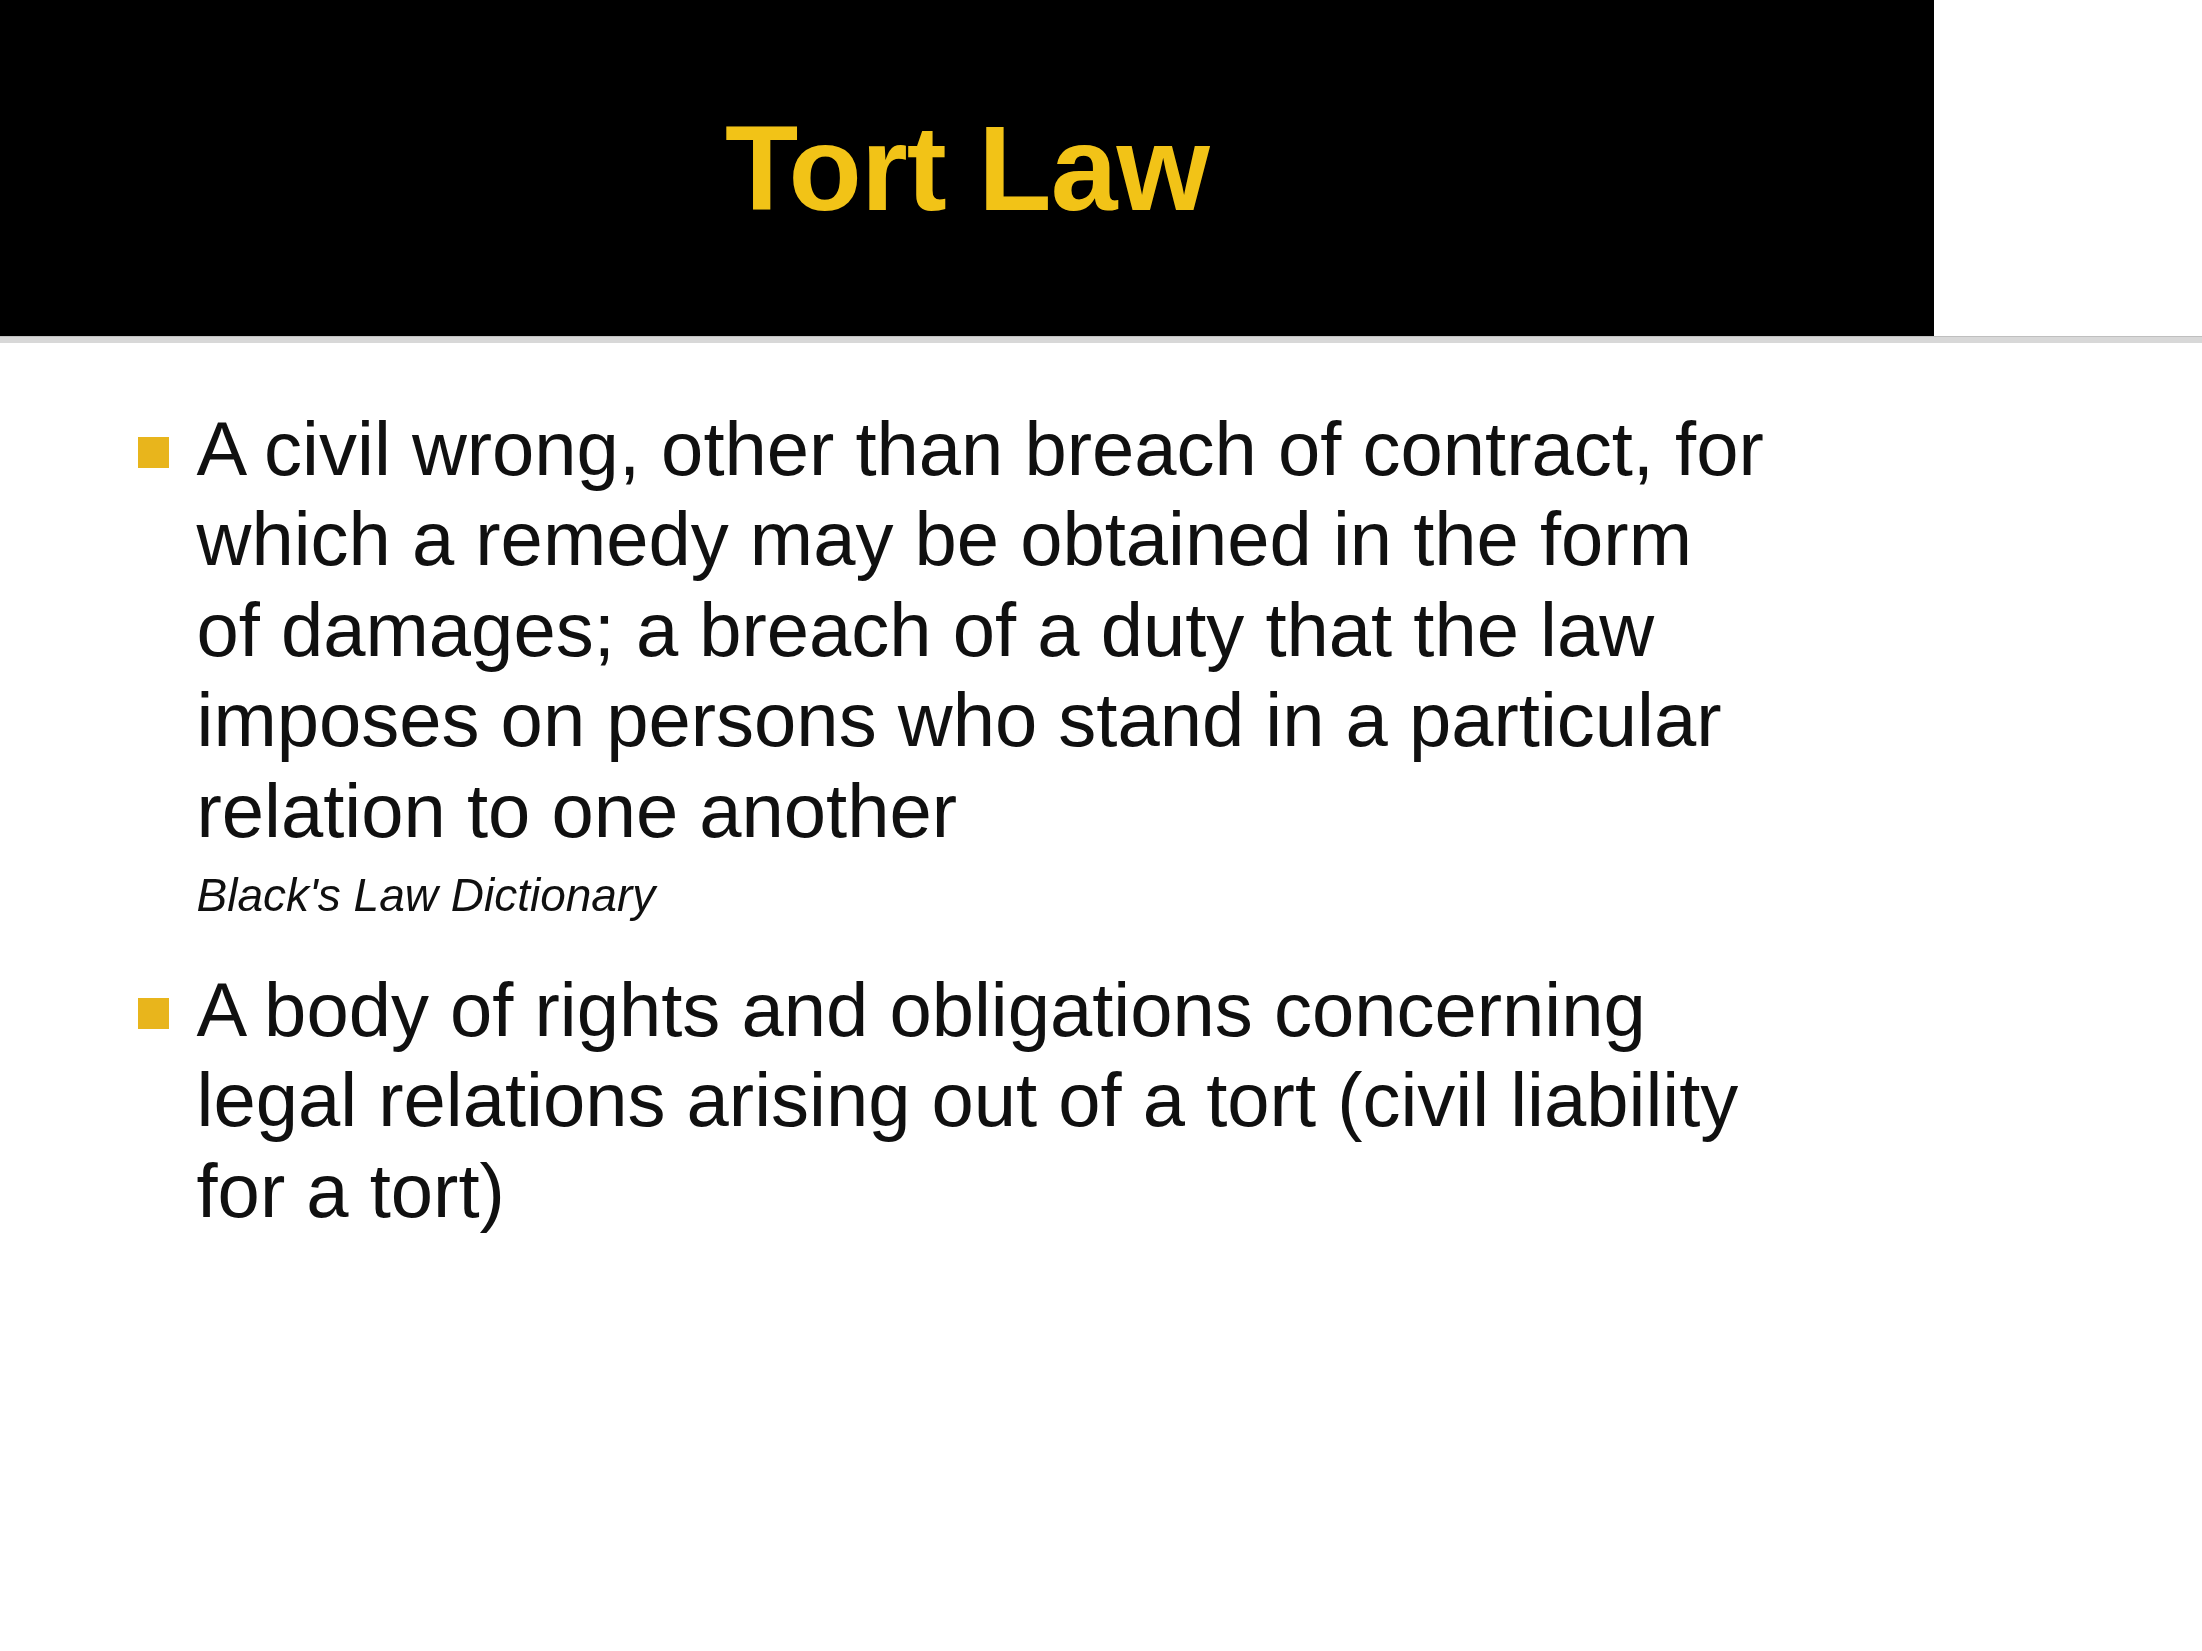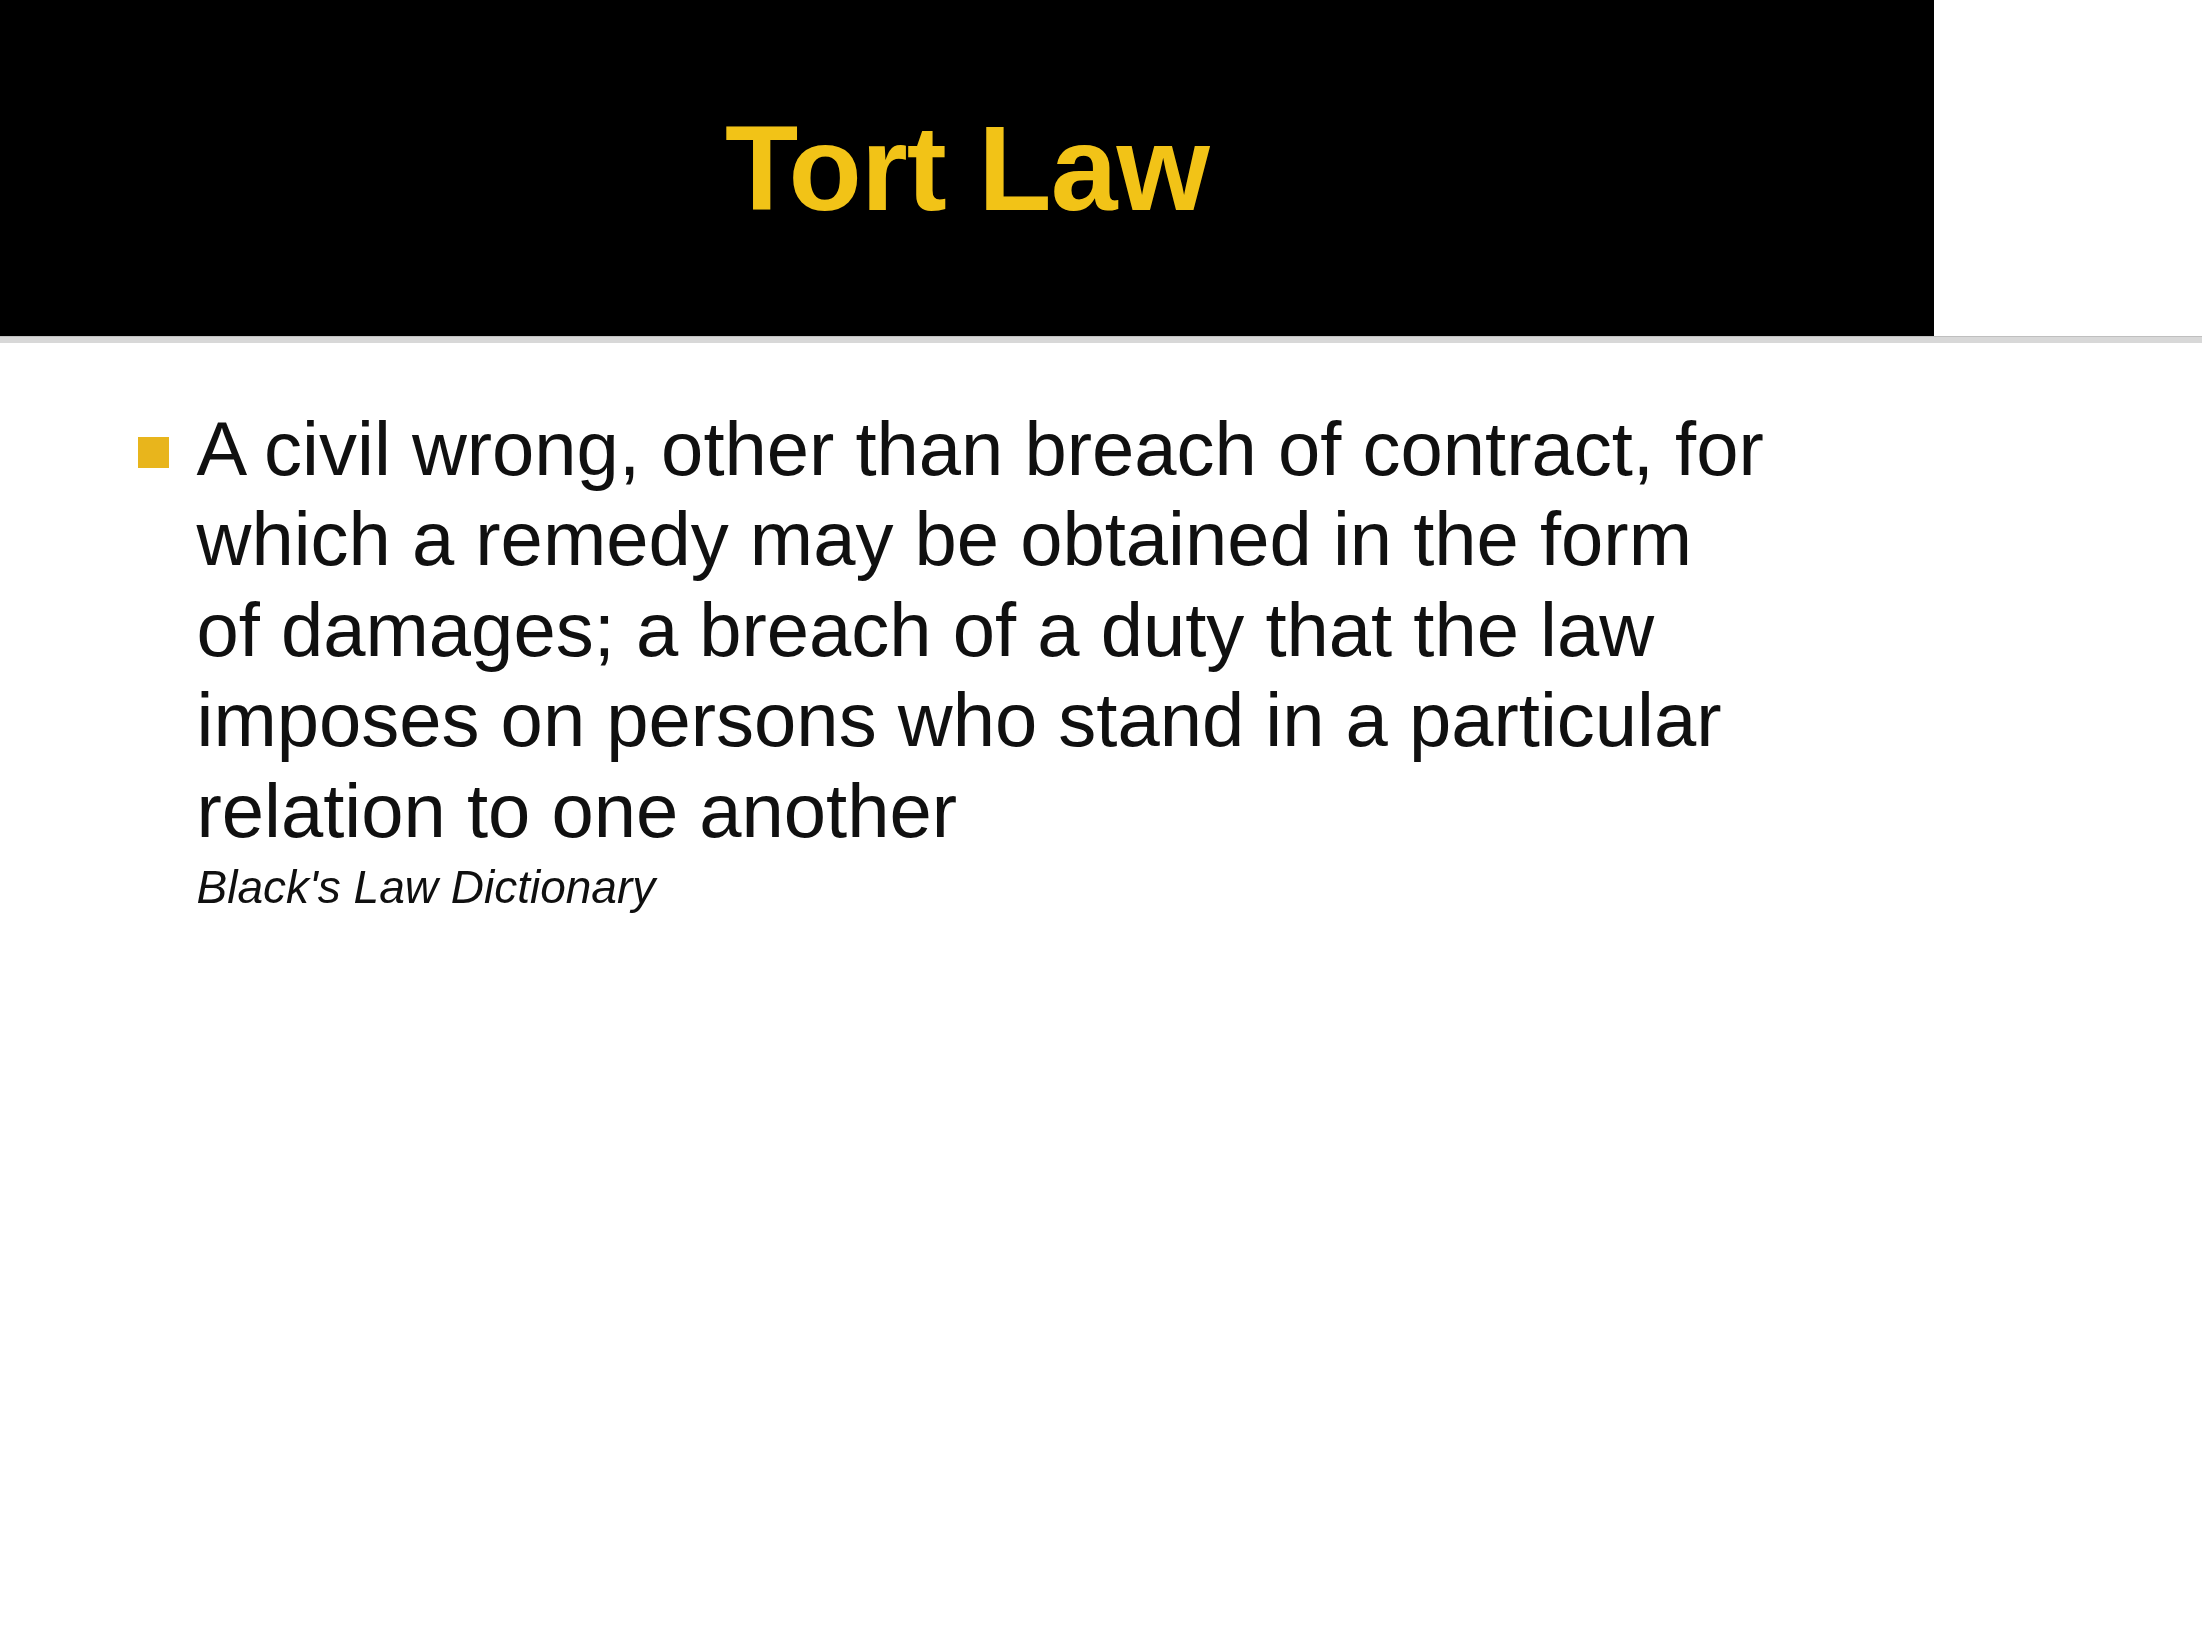--- a/index.html
+++ b/index.html
@@ -78,21 +78,21 @@
     line-height: 1.19;
     color: #101010;
     font-family: "Liberation Sans", sans-serif;
     font-weight: normal;
   }
   .citation {
     font-size: 46px;
     font-style: italic;
     color: #101010;
     line-height: 1.2;
-    margin-top: 4px;
+    margin-top: 12px;
     font-family: "Liberation Sans", sans-serif;
   }
   .spacer-small { height: 22.4px; }
 </style>
 </head>
 <body>
 
 <div class="slide">
 
   <div class="title-bar">
@@ -105,16 +105,22 @@
     <div class="bullet-item">
       <span class="bullet-marker"></span>
       <div class="bullet-content">
         <div class="bullet-text">A civil wrong, other than breach of contract, for which a remedy may be obtained in the form of damages; a breach of a duty that the law imposes on persons who stand in a particular relation to one another</div>
         <div class="citation">Black's Law Dictionary</div>
       </div>
     </div>
 
     <div class="spacer-small"></div>
 
+    <div class="bullet-item">
+      <span class="bullet-marker"></span>
+      <div class="bullet-content">
+        <div class="bullet-text">A body of rights and obligations concerning legal relations arising out of a tort (civil liability for a tort)</div>
+      </div>
+    </div>
 
   </div>
 </div>
 
 
 </body></html>

